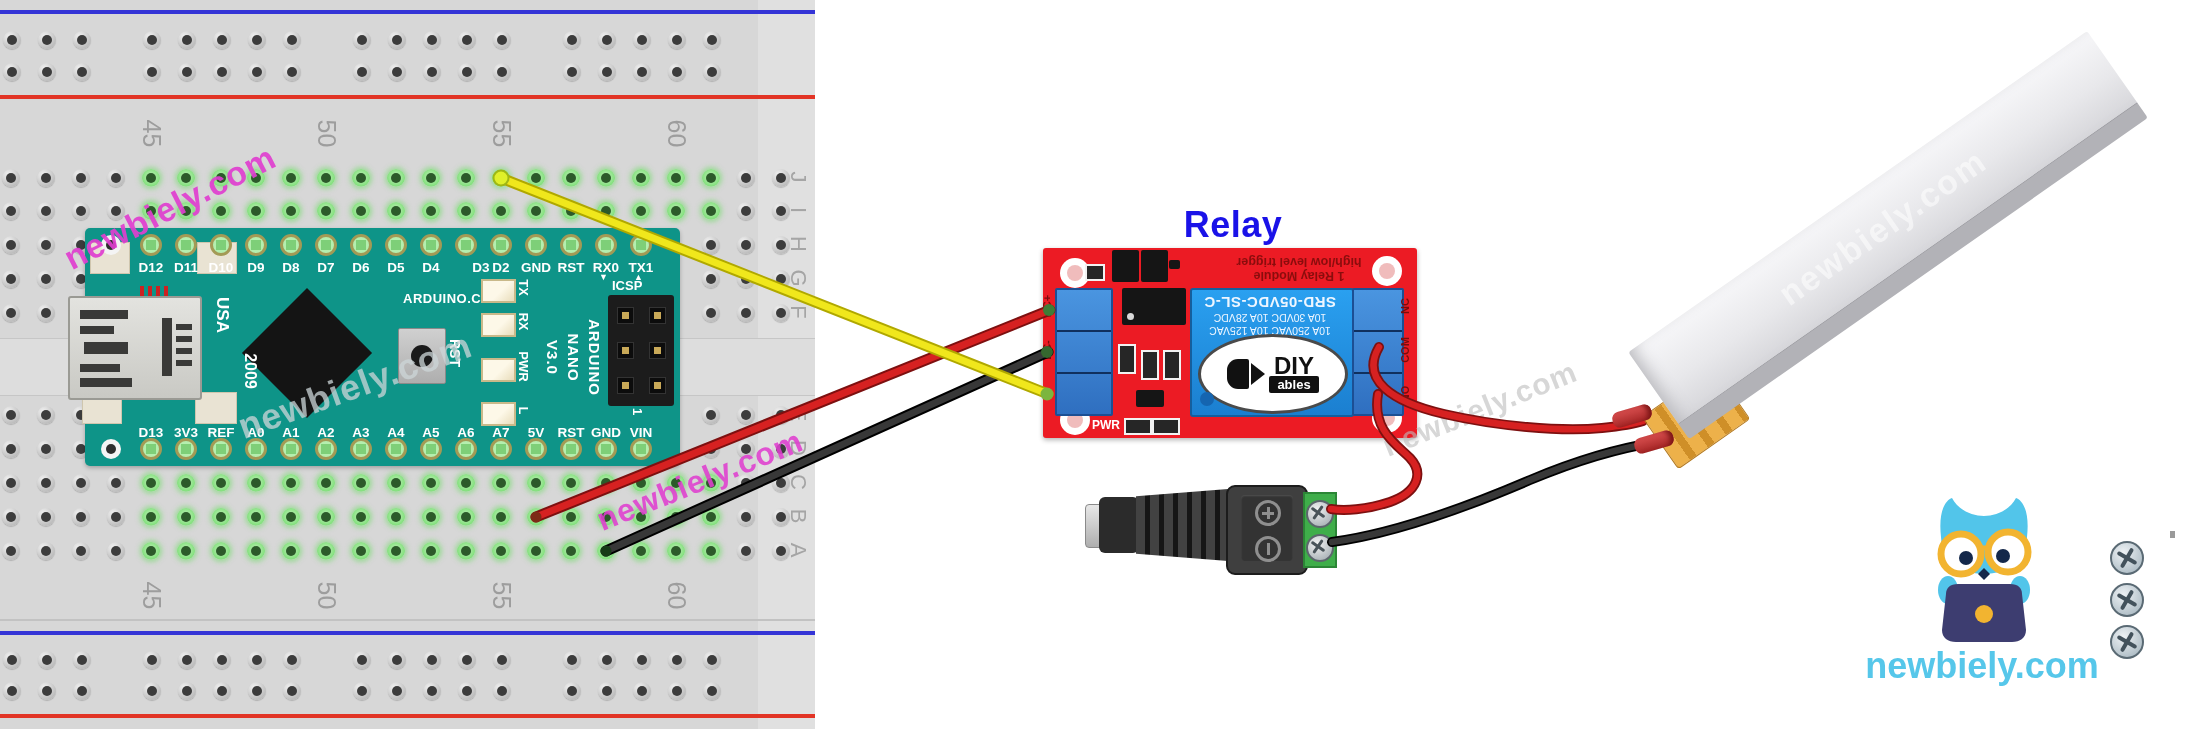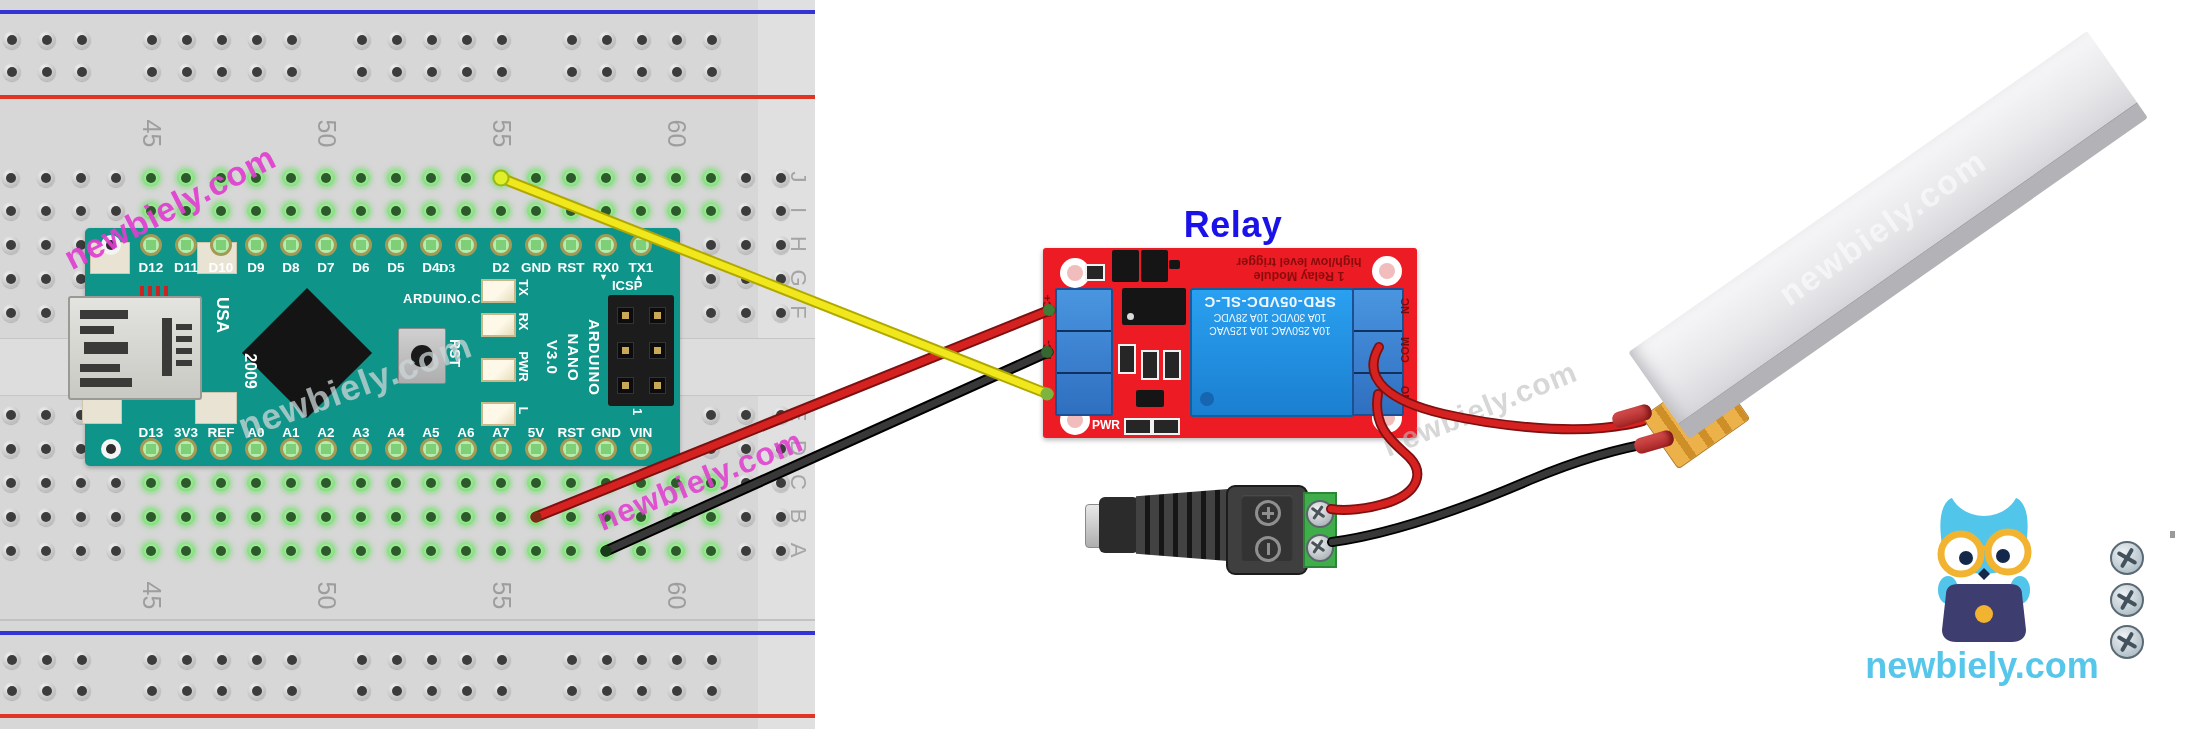--- a/index.html
+++ b/index.html
@@ -436,21 +436,21 @@
       <div class="pinlbl" style="left: 188px; top: 32px;">D8</div>
       <div class="pad" style="left: 230px; top: 6px;"></div>
       <div class="pinlbl" style="left: 223px; top: 32px;">D7</div>
       <div class="pad" style="left: 265px; top: 6px;"></div>
       <div class="pinlbl" style="left: 258px; top: 32px;">D6</div>
       <div class="pad" style="left: 300px; top: 6px;"></div>
       <div class="pinlbl" style="left: 293px; top: 32px;">D5</div>
       <div class="pad" style="left: 335px; top: 6px;"></div>
       <div class="pinlbl" style="left: 328px; top: 32px;">D4</div>
       <div class="pad" style="left: 370px; top: 6px;"></div>
-      <div class="pinlbl" style="left: 344px; top: 32px; font-family: Liberation Serif, serif;">D3</div>
+      <div class="pinlbl" style="left: 378px; top: 32px;">D3</div>
       <div class="pad" style="left: 405px; top: 6px;"></div>
       <div class="pinlbl" style="left: 398px; top: 32px;">D2</div>
       <div class="pad" style="left: 440px; top: 6px;"></div>
       <div class="pinlbl" style="left: 433px; top: 32px;">GND</div>
       <div class="pad" style="left: 475px; top: 6px;"></div>
       <div class="pinlbl" style="left: 468px; top: 32px;">RST</div>
       <div class="pad" style="left: 510px; top: 6px;"></div>
       <div class="pinlbl" style="left: 503px; top: 32px;">RX0</div>
       <div class="pad" style="left: 545px; top: 6px;"></div>
       <div class="pinlbl" style="left: 538px; top: 32px;">TX1</div>
@@ -516,20 +516,28 @@
     <div class="silk" style="left:49px;top:170px;font-size:12px">PWR</div>
     <div class="smd" style="left:81px;top:170px;width:24px;height:13px"></div>
     <div class="smd" style="left:109px;top:170px;width:24px;height:13px"></div>
 
     <div class="abs relaycube">
       <div class="cube-lines">
         <div style="font-size:10.5px">10A 250VAC 10A 125VAC</div>
         <div style="font-size:10.5px">10A 30VDC 10A 28VDC</div>
         <div style="font-size:15px;font-weight:bold;letter-spacing:.5px">SRD-05VDC-SL-C</div>
       </div>
+      <div class="oval">
+        <div style="width:22px;height:30px;background:#111;border-radius:11px 2px 2px 11px;margin-right:2px"></div>
+        <div style="width:0;height:0;border-left:14px solid #111;border-top:11px solid transparent;border-bottom:11px solid transparent;margin-right:4px"></div>
+        <div style="text-align:center">
+          <div style="font-size:24px;font-weight:800;color:#111;line-height:.9">DIY</div>
+          <div style="background:#111;color:#fff;font-size:13px;font-weight:bold;border-radius:2px;padding:1px 8px">ables</div>
+        </div>
+      </div>
       <div class="abs" style="left:8px;top:102px;width:14px;height:14px;border-radius:50%;background:#1565b0"></div>
     </div>
 
     <div class="termblock" style="left:12px;top:40px;width:54px;height:124px">
       <div class="abs" style="left:0;top:40px;width:54px;height:2px;background:#10305e"></div>
       <div class="abs" style="left:0;top:82px;width:54px;height:2px;background:#10305e"></div>
     </div>
     <div class="screw" style="left:1067px;top:293px"></div>
     <div class="screw" style="left:1067px;top:335px"></div>
     <div class="screw" style="left:1067px;top:377px"></div>

